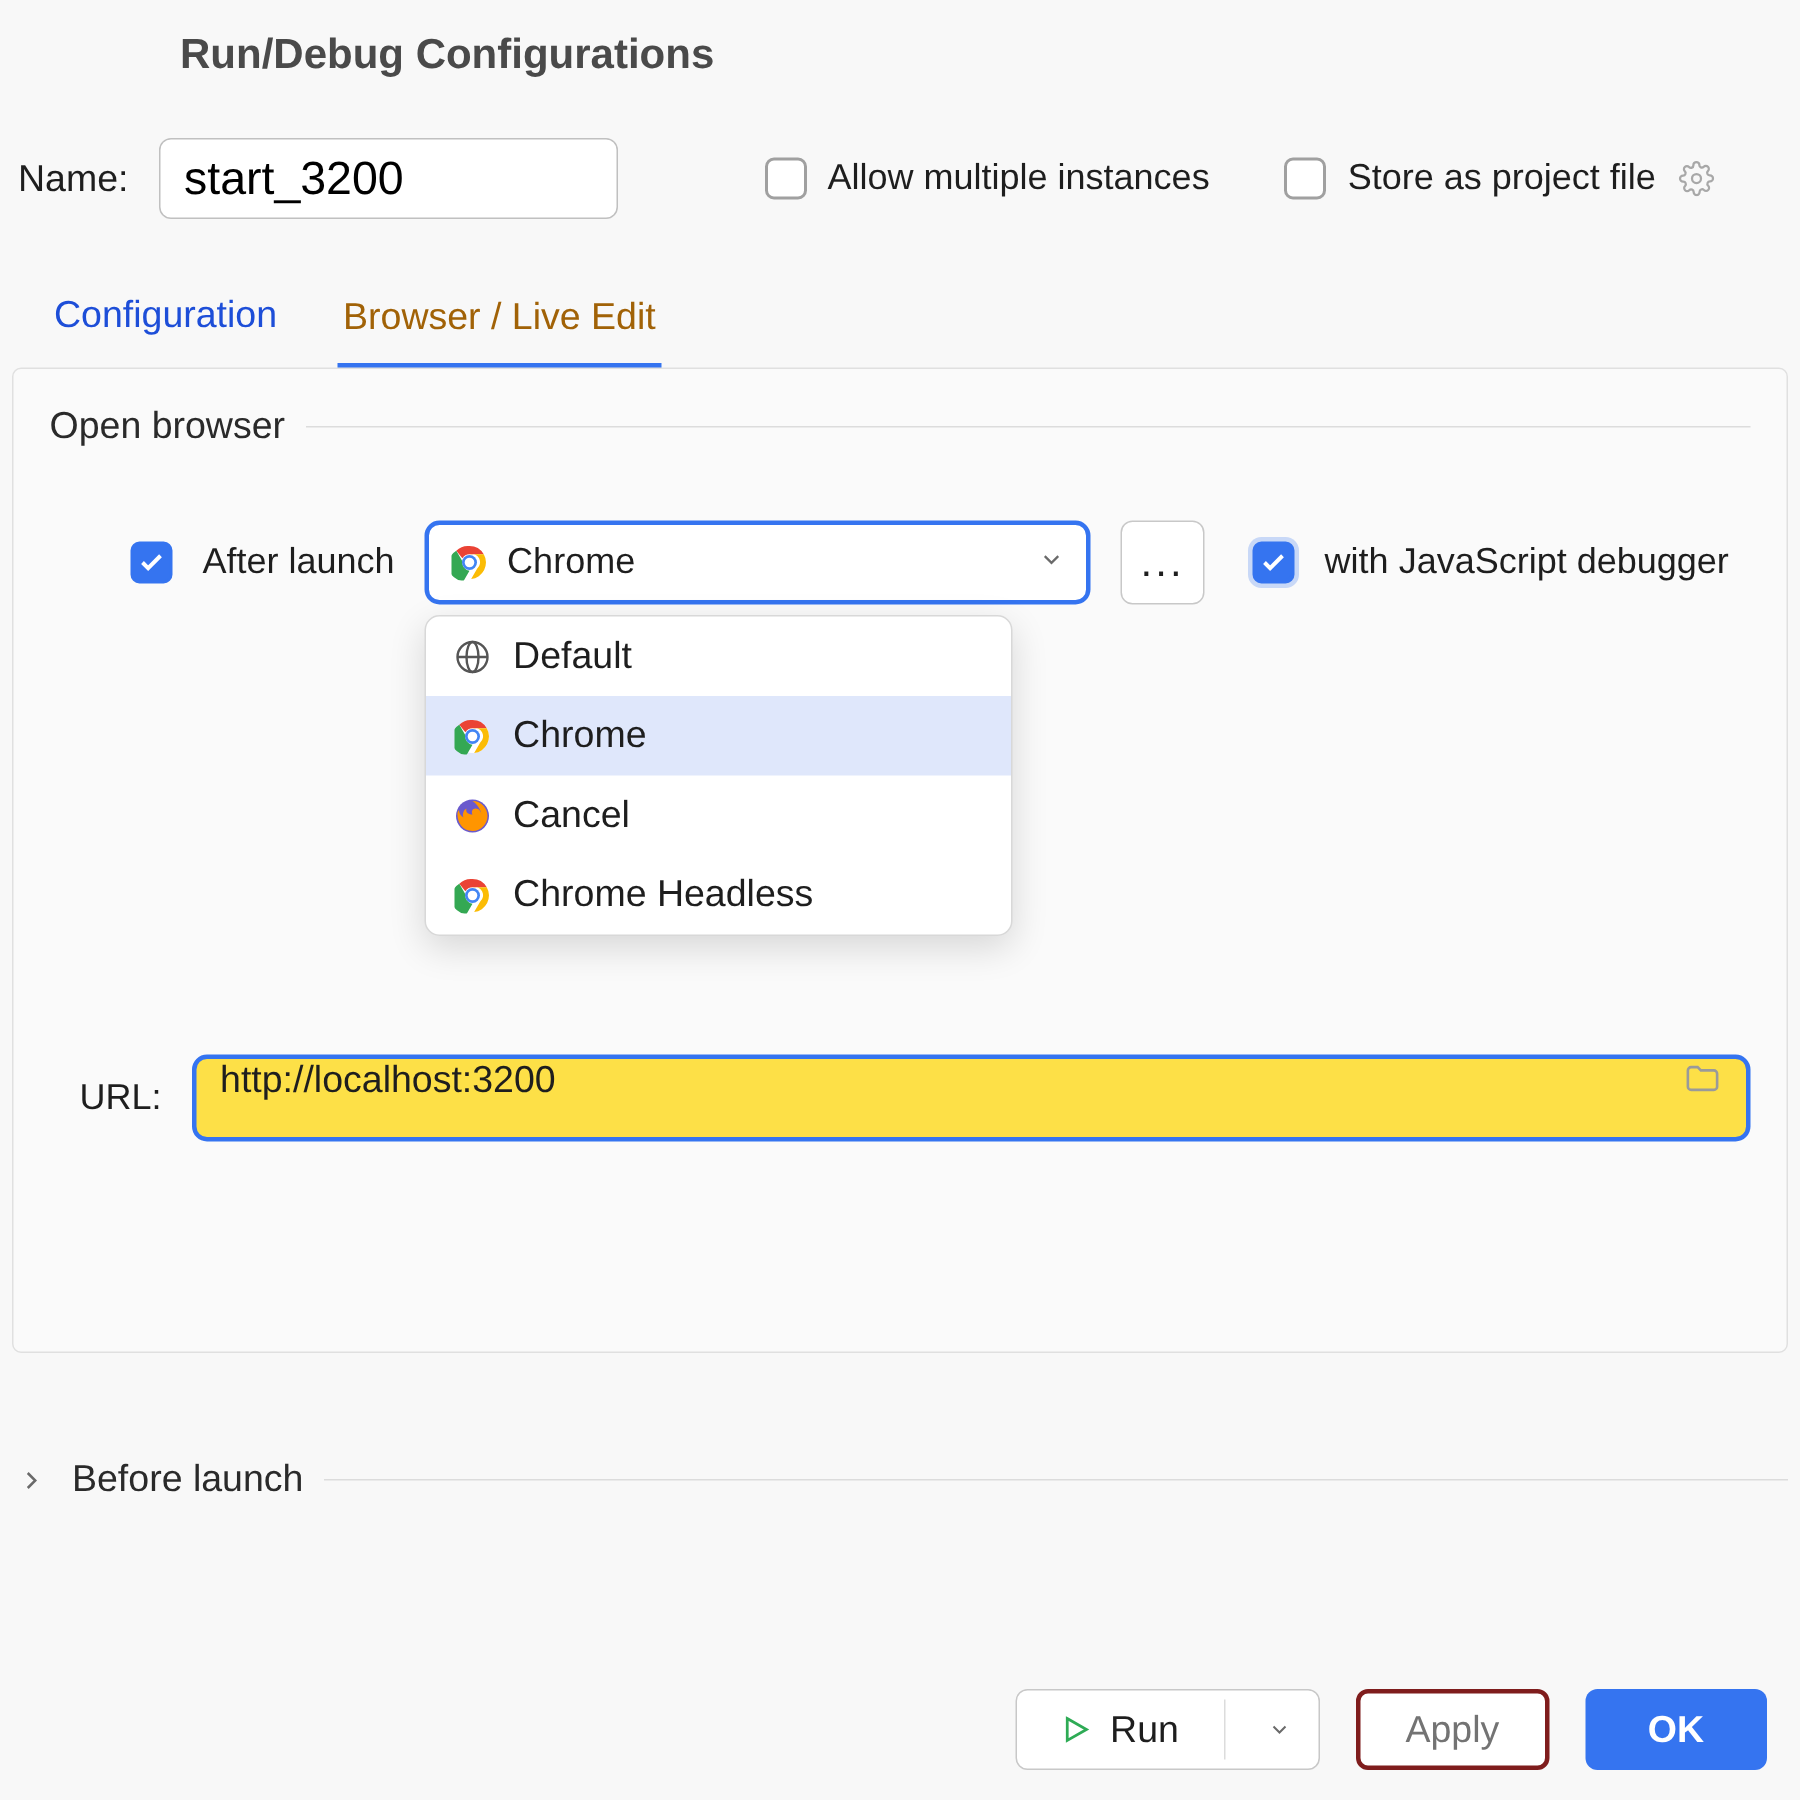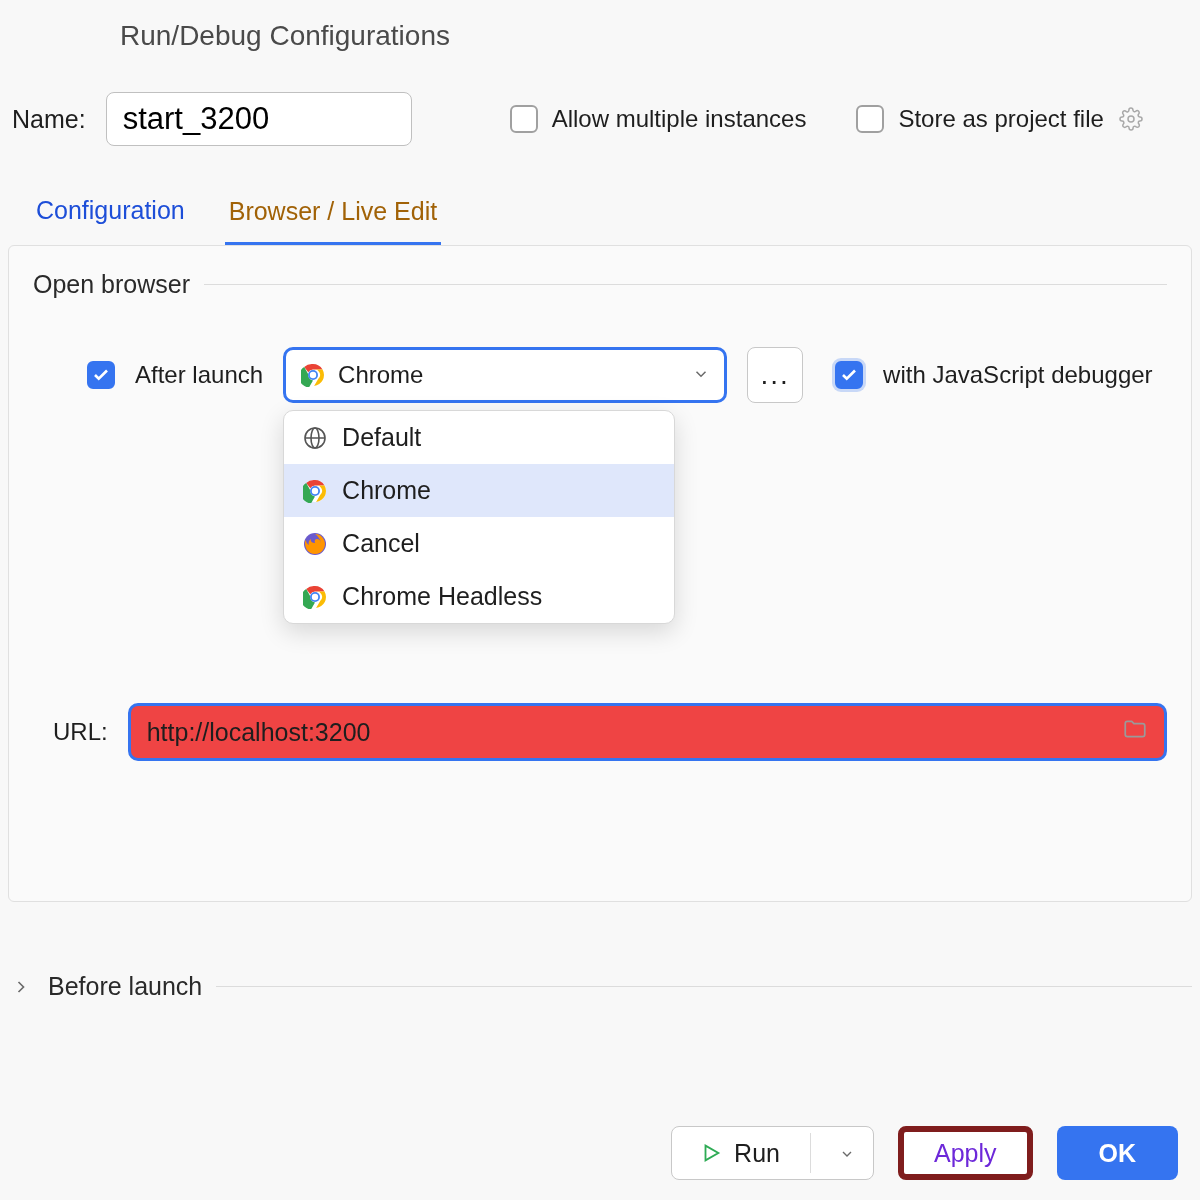--- a/index.html
+++ b/index.html
@@ -1,17 +1,17 @@
 <!DOCTYPE html>
 <html><head>
 <meta charset="utf-8">
 <style>
 *{box-sizing:border-box;margin:0;padding:0;font-family:-apple-system,BlinkMacSystemFont,"Segoe UI",sans-serif}
 body{background:#f8f8f8;width:1200px;height:1200px;position:relative;color:#1e1e1e;font-size:24px}
-.title{font-weight:400;font-size:28px;color:#4a4a4a;padding:20px 0 0 120px}
+.title{font-weight:700;font-size:28px;color:#4a4a4a;padding:20px 0 0 120px}
 .name-row{display:flex;align-items:center;padding:40px 10px 0 12px;gap:20px}
 .name-label{font-size:25px}
 .name-input{width:306px;height:54px;border:1px solid #c0c0c0;border-radius:8px;padding:0 16px;font-size:31px;background:#fff}
 .chk-wrap{display:flex;align-items:center;gap:14px;margin-left:50px}
 .chk{width:28px;height:28px;border:2px solid #a0a0a0;border-radius:6px;background:#fff;flex-shrink:0}
 .chk.blue{border-color:#3574f0;background:#3574f0;display:flex;align-items:center;justify-content:center;color:#fff}
 .chk.blue.o{border-width:3px;box-shadow:0 0 0 3px rgba(53,116,240,.25)}
 .tabs{display:flex;gap:36px;padding:50px 0 0 32px;border-bottom:none}
 .tab{padding:0 4px 16px 4px;font-size:25px;color:#1d4ed8;cursor:pointer}
 .tab.active{color:#a16207;border-bottom:4px solid #3574f0;position:relative;top:1px}
@@ -19,30 +19,30 @@
 .section-label{font-size:25px;color:#2a2a2a;display:flex;align-items:center;gap:14px}
 .section-label .line{flex:1;height:1px;background:#dcdcdc}
 .launch-row{display:flex;align-items:center;gap:20px;padding:48px 0 0 54px}
 .combo{width:444px;height:56px;border:3px solid #3574f0;border-radius:10px;background:#fff;display:flex;align-items:center;padding:0 14px;gap:12px;position:relative}
 .chevron{margin-left:auto;color:#6a6a6a}
 .dots-btn{width:56px;height:56px;border:1px solid #c8c8c8;border-radius:8px;background:#fff;display:flex;align-items:center;justify-content:center;font-size:28px;letter-spacing:2px}
 .dropdown{position:absolute;top:60px;left:-3px;width:392px;background:#fff;border:1px solid #d8d8d8;border-radius:10px;box-shadow:0 8px 24px rgba(0,0,0,.14);overflow:hidden;z-index:10}
 .dd-item{display:flex;align-items:center;gap:14px;padding:12px 18px;font-size:25px;cursor:pointer}
 .dd-item.sel{background:#dfe7fb}
 .url-row{display:flex;align-items:center;gap:20px;padding:300px 0 0 20px}
-.url-input{flex:1;height:58px;border:3px solid #3574f0;border-radius:10px;background:#ef4444;display:flex;align-items:center;padding:0 16px;font-size:25px;gap:12px}
+.url-input{flex:1;height:58px;border:3px solid #3574f0;border-radius:10px;background:#fde047;display:flex;align-items:flex-start;padding:0 16px;font-size:25px;gap:12px}
 .url-input .folder{margin-left:auto;color:#9a9a9a}
 .btn-row{position:absolute;bottom:20px;right:22px;display:flex;gap:24px;align-items:center}
 .btn{height:54px;border-radius:8px;font-size:25px;display:flex;align-items:center;justify-content:center;padding:0 30px;cursor:pointer}
 .btn-run{border:1px solid #c8c8c8;background:#fff;display:flex;gap:10px;padding:0}
 .btn-run .r{padding:0 20px 0 26px;display:flex;align-items:center;gap:10px}
 .btn-run .sep{width:1px;height:40px;background:#dcdcdc}
 .btn-run .down{padding:0 18px;color:#6a6a6a}
 .btn-cancel{border:1px solid #c8c8c8;background:#fff}
-.btn-apply{border:6px solid #7f1d1d;background:#fff;color:#6d28d9}
+.btn-apply{border:3px solid #7f1d1d;background:#fff;color:#737373}
 .btn-ok{border:none;background:#3574f0;color:#fff;font-weight:600;padding:0 42px}
 .icon{width:26px;height:26px;display:inline-flex;align-items:center;justify-content:center;flex-shrink:0}
 .gear{color:#a8a8a8}
 .before-launch-section{padding-top:70px;margin:0 8px}
 </style>
 </head>
 <body>
 
 <div class="title">Run/Debug Configurations</div>
 

